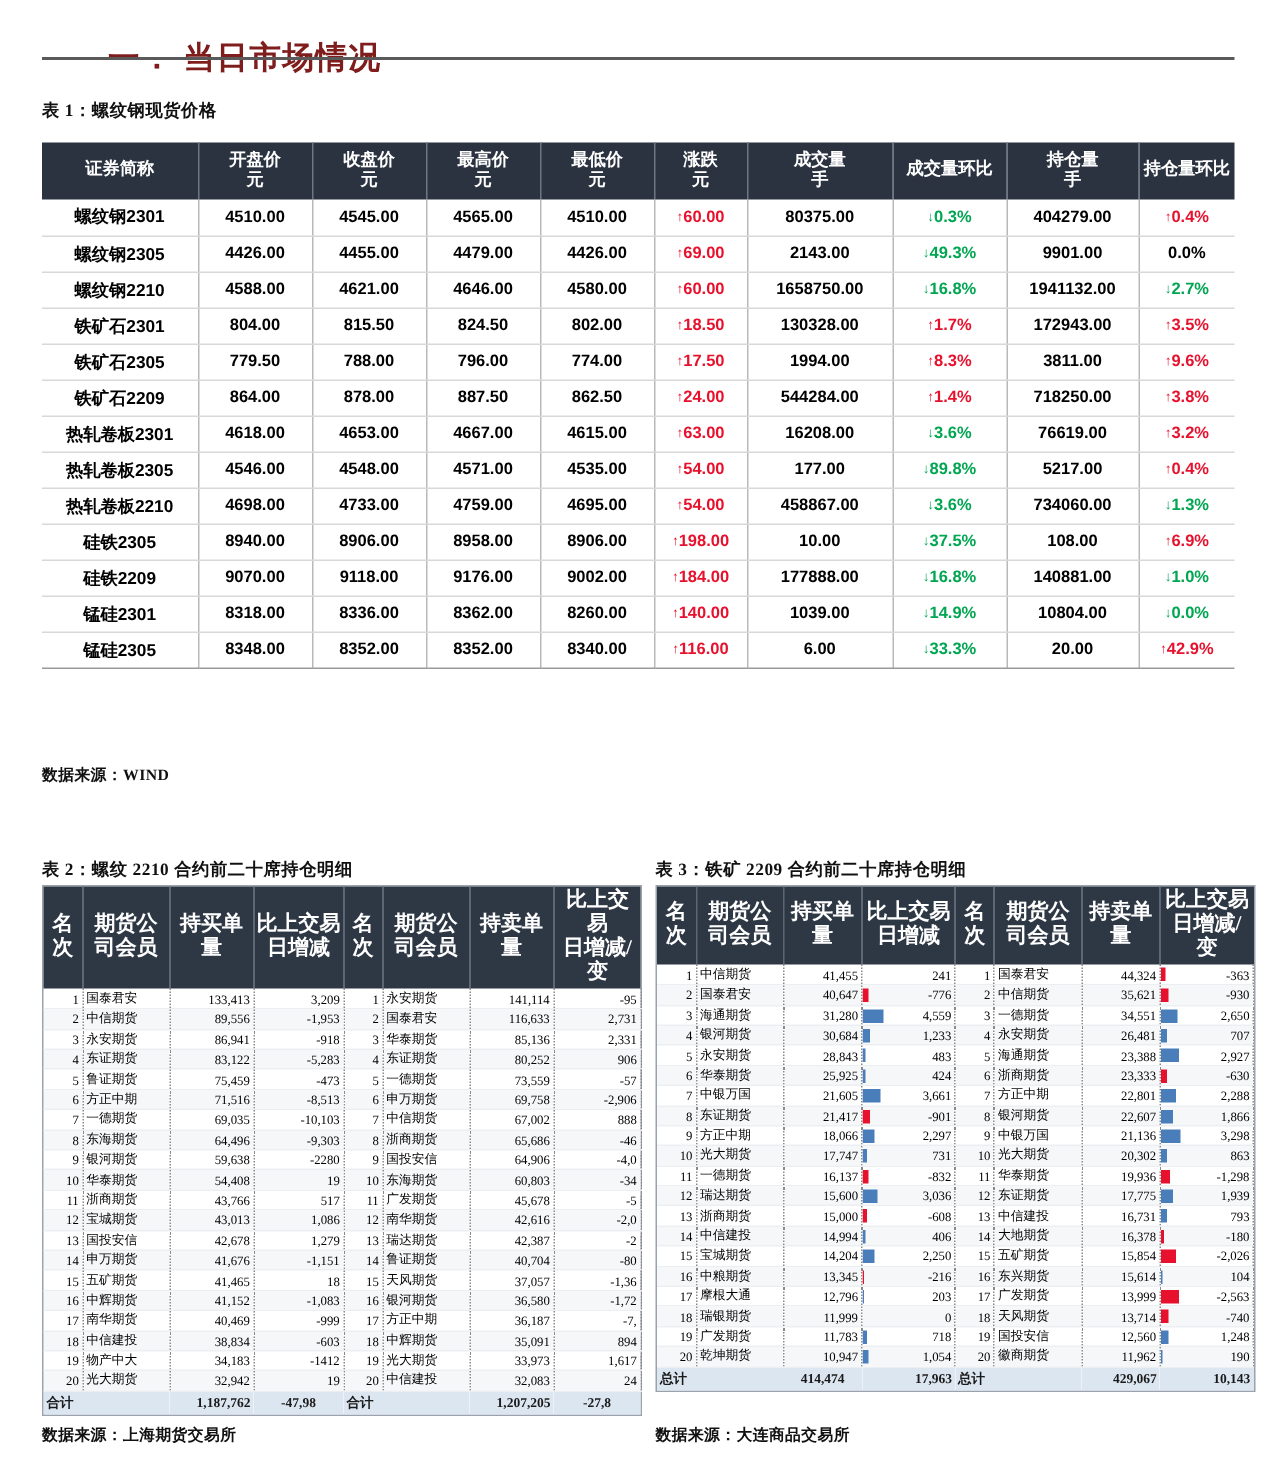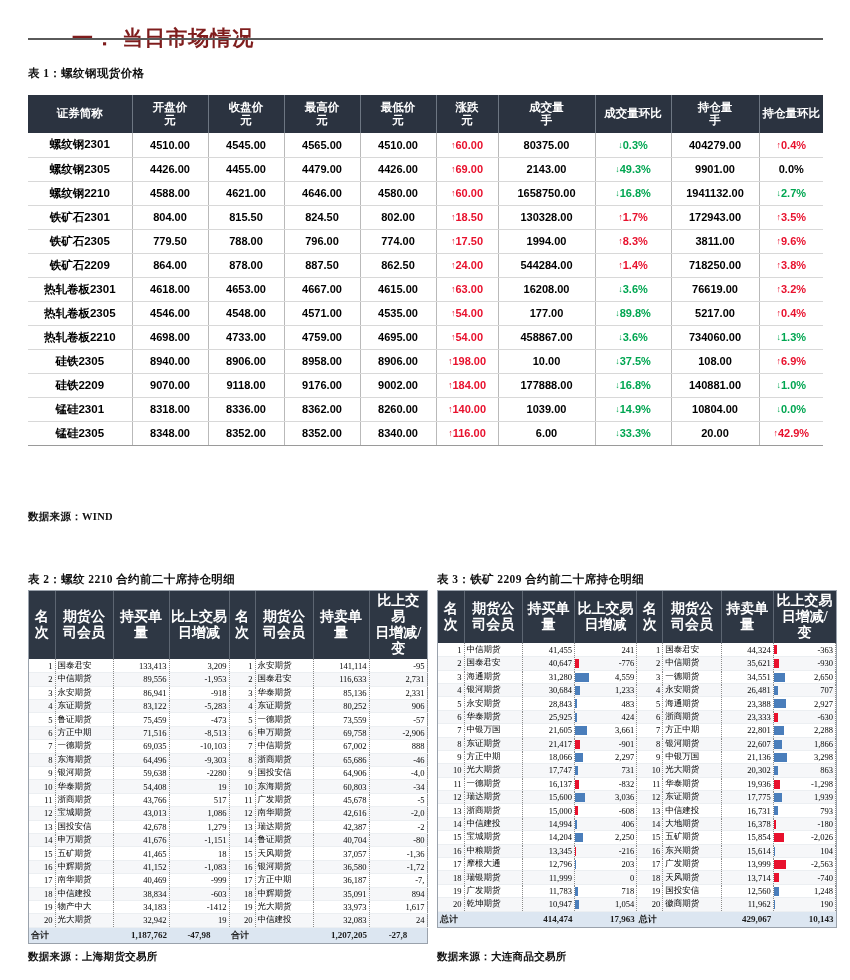--- a/index.html
+++ b/index.html
@@ -766,21 +766,21 @@
             <td class="firm"><span class="chgtext">乾坤期货</span></td>
             <td class="vol"><span class="chgtext">10,947</span></td>
             <td class="chg"><span class="bar pos" style="width: 4px; left: 0px;"></span><span class="chgtext">1,054</span></td>
             <td class="rank"><span class="chgtext">20</span></td>
             <td class="firm"><span class="chgtext">徽商期货</span></td>
             <td class="vol"><span class="chgtext">11,962</span></td>
             <td class="chg"><span class="bar pos" style="width: 1px; left: 0px;"></span><span class="chgtext">190</span></td>
           </tr>
           <tr class="total">
             <td colspan="2" style="text-align: left;">总计</td>
-            <td style="text-align: right; margin-top: 18px;">414,474</td>
+            <td style="text-align: center; margin-top: 18px;">414,474</td>
             <td class="total total-bar-blue" style="text-align: right;">17,963</td>
             <td colspan="2" style="text-align: left;">总计</td>
             <td style="text-align: right;">429,067</td>
             <td class="total total-bar-blue" style="text-align: right;">10,143</td>
           </tr>
         </tbody>
     </table>
   </div>
   <div class="source" style="left:437px; top:950px;">数据来源：大连商品交易所</div>
 

